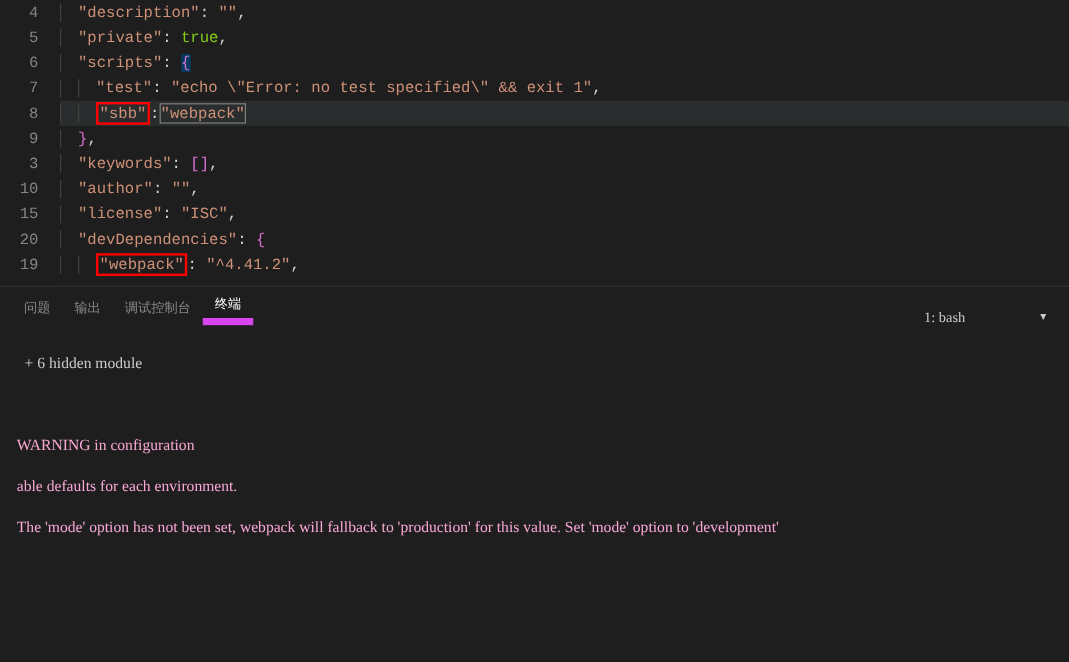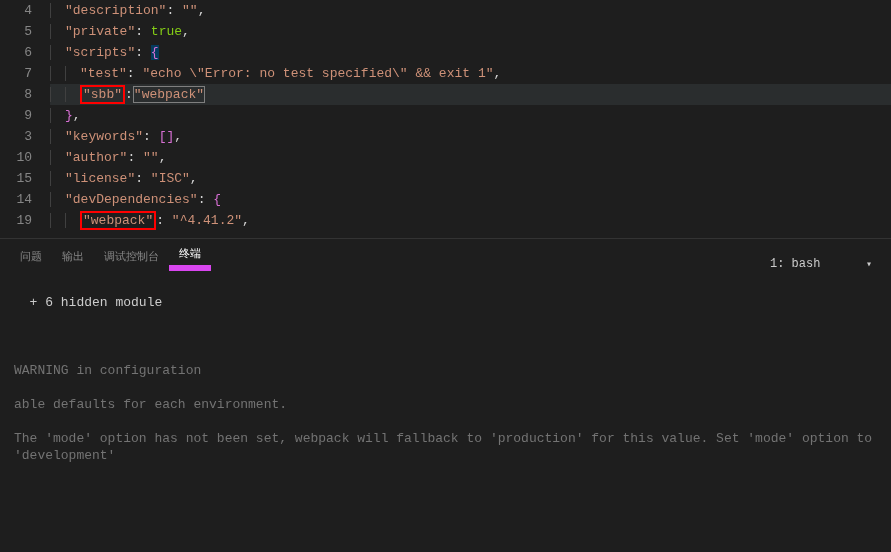--- a/index.html
+++ b/index.html
@@ -43,20 +43,21 @@
     .punct { color: #d4d4d4; }
     .bool { color: #84cc16; }
     .bracket2 { color: #da70d6; }
     .red-box { border: 2px solid #ff0000; padding: 0 1px; }
     .sel-box { border: 1px solid #7f7f7f; }
     
     .panel {
       border-top: 1px solid #333;
       background: #1e1e1e;
       height: 314px;
+      font-family: Liberation Serif, serif;
     }
     .tabs-row {
       display: flex;
       align-items: center;
       padding: 4px 10px 0 10px;
       height: 30px;
       font-size: 11px;
     }
     .tab {
       padding: 4px 10px;
@@ -80,38 +81,38 @@
       margin-top: 16px;
     }
     .term-selector .chev { font-size: 10px; color: #ccc; }
     .terminal {
       padding: 8px 14px;
       font-size: 13px;
       line-height: 17px;
       color: #ccc;
       white-space: pre-wrap;
     }
-    .t-yellow { color: #737373; }
+    .t-yellow { color: #f9a8d4; }
     .term-wrap { position: relative; }
   </style>
 </head>
 <body>
 
 <div class="editor-pane">
   <div class="gutter">
     <div>4</div>
     <div>5</div>
     <div>6</div>
     <div>7</div>
     <div>8</div>
     <div>9</div>
     <div>3</div>
     <div>10</div>
     <div>15</div>
-    <div>14</div>
+    <div>20</div>
     <div>19</div>
   </div>
   <div class="code">
     <div class="code-line"><span style="border-left:1px solid #404040;padding-left:14px"></span><span class="keyq">"description"</span><span class="punct">: </span><span class="string">""</span><span class="punct">,</span></div>
     <div class="code-line"><span style="border-left:1px solid #404040;padding-left:14px"></span><span class="keyq">"private"</span><span class="punct">: </span><span class="bool">true</span><span class="punct">,</span></div>
     <div class="code-line"><span style="border-left:1px solid #404040;padding-left:14px"></span><span class="keyq">"scripts"</span><span class="punct">: </span><span class="bracket2" style="background:#063b5e">{</span></div>
     <div class="code-line"><span style="border-left:1px solid #404040;padding-left:14px"></span><span style="border-left:1px solid #404040;padding-left:14px"></span><span class="keyq">"test"</span><span class="punct">: </span><span class="string">"echo \"Error: no test specified\" &amp;&amp; exit 1"</span><span class="punct">,</span></div>
     <div class="code-line highlight"><span style="border-left:1px solid #404040;padding-left:14px"></span><span style="border-left:1px solid #404040;padding-left:14px"></span><span class="keyq red-box">"sbb"</span><span class="punct">:</span><span class="string sel-box">"webpack"</span></div>
     <div class="code-line"><span style="border-left:1px solid #404040;padding-left:14px"></span><span class="bracket2">}</span><span class="punct">,</span></div>
     <div class="code-line"><span style="border-left:1px solid #404040;padding-left:14px"></span><span class="keyq">"keywords"</span><span class="punct">: </span><span class="bracket2">[]</span><span class="punct">,</span></div>

